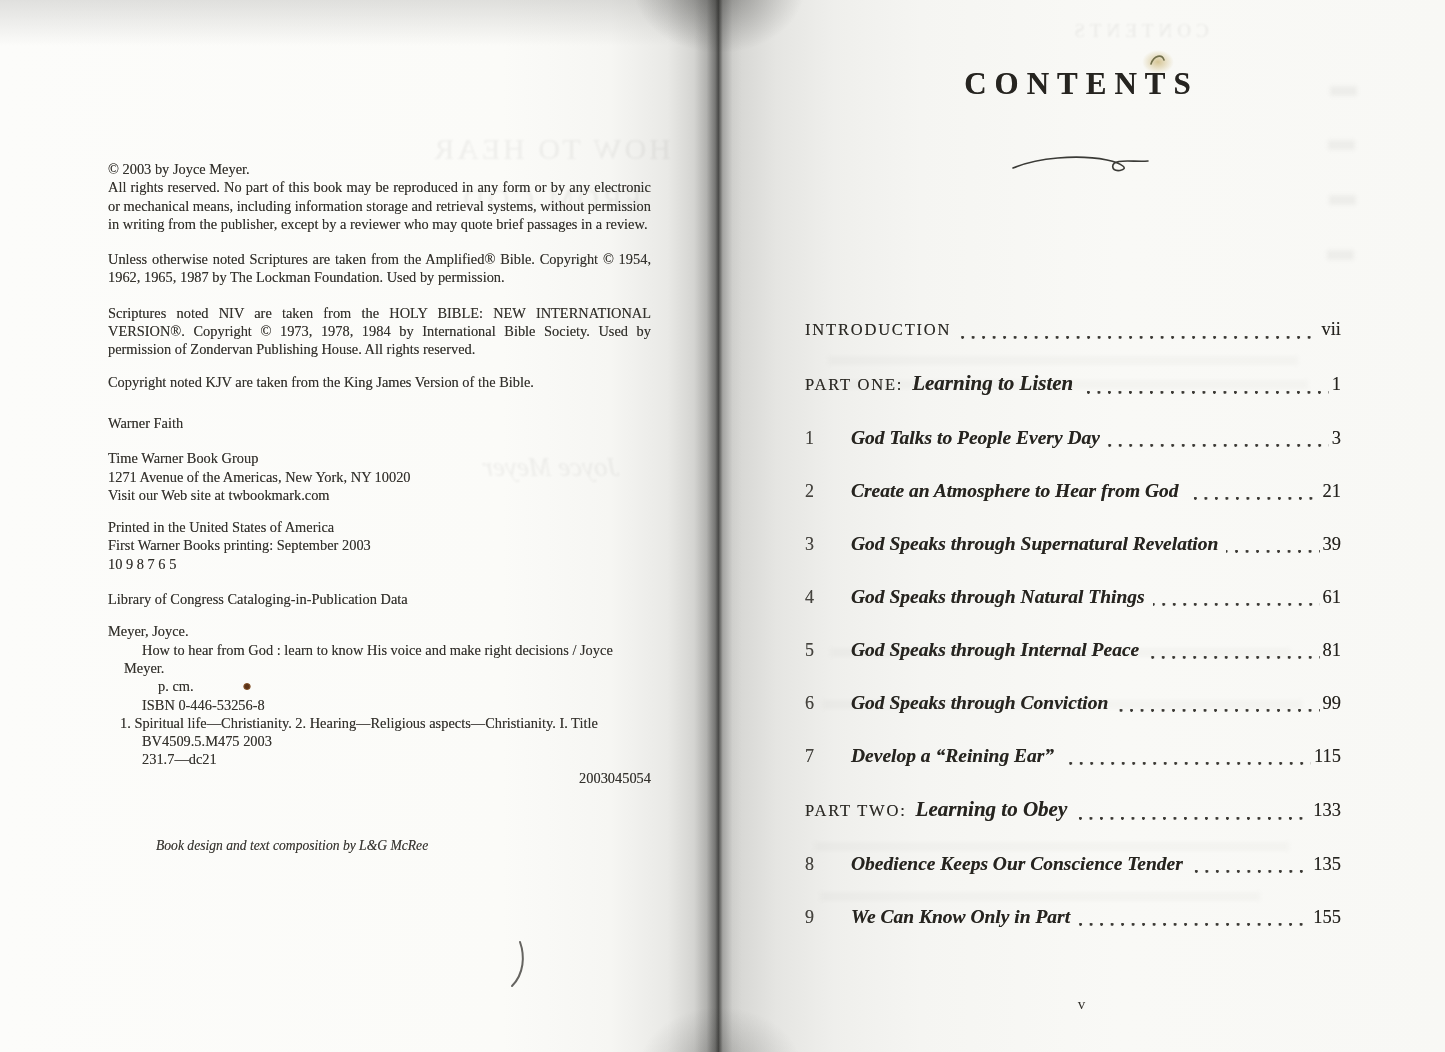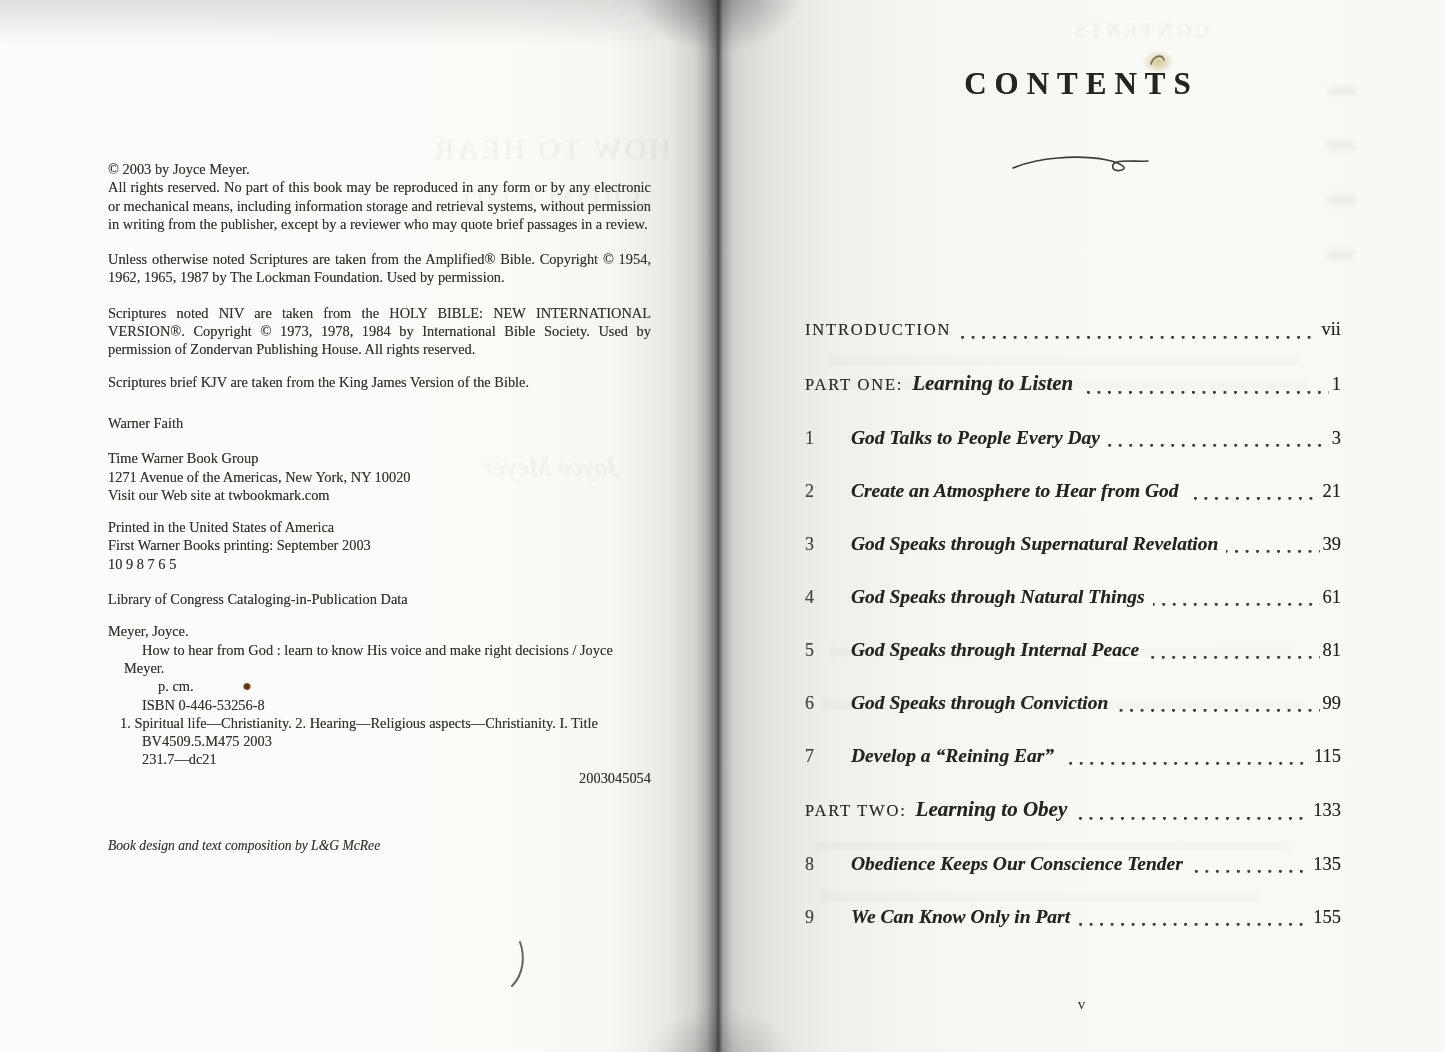--- a/index.html
+++ b/index.html
@@ -27,21 +27,21 @@
   .lp-content { position:absolute; left:108px; top:160px; width:543px;
     font-size:14.4px; line-height:18.3px; color:#34322d;
     text-shadow:0 0 .5px rgba(52,50,45,.55); }
   .lp-content .just { text-align:justify; }
   .mb-s { margin-bottom:14px; } .mb-m { margin-bottom:17px; } .mb-l { margin-bottom:23px; }
   .cip-line-1 { padding-left:34px; } .cip-line-2 { padding-left:16px; }
   .cip-line-3 { padding-left:50px; } .cip-line-4 { padding-left:34px; }
   .cip-line-5 { padding-left:12px; } .cip-line-6 { padding-left:34px; }
   .cip-line-7 { padding-left:34px; }
   .lccn { text-align:right; margin-top:0; }
-  .design-credit { font-style:italic; font-size:13.6px; margin-top:50px; color:#3a3833; }
+  .design-credit { font-style:italic; font-size:13.6px; margin-top:50px; color:#3a3833;margin-left:48px; }
 
   
   .rp-title { position:absolute; left:0; top:66px; width:100%; text-align:center;
     font-size:31px; font-weight:bold; letter-spacing:8px; color:#262420;
     text-shadow:0 0 .6px rgba(38,36,32,.5); }
   .ornament { position:absolute; left:0; top:148px; width:100%; text-align:center; }
   .toc { position:absolute; left:87px; top:316px; width:536px; color:#26241f; }
   .toc-row { display:flex; align-items:baseline; line-height:26px; margin-bottom:27px;
     text-shadow:0 0 .5px rgba(38,36,31,.5); }
   .toc-row.part-row { margin-top:10px; }
@@ -86,21 +86,21 @@
       <div class="g1">HOW TO HEAR</div>
       <div class="g2">FROM GOD</div>
       <div class="g3">Joyce Meyer</div>
     </div>
 
     <div class="lp-content">
       <div>© 2003 by Joyce Meyer.</div>
       <p class="just mb-m">All rights reserved. No part of this book may be reproduced in any form or by any electronic or mechanical means, including information storage and retrieval systems, without permission in writing from the publisher, except by a reviewer who may quote brief passages in a review.</p>
       <p class="just mb-m">Unless otherwise noted Scriptures are taken from the Amplified® Bible. Copyright © 1954, 1962, 1965, 1987 by The Lockman Foundation. Used by permission.</p>
       <p class="just mb-s">Scriptures noted NIV are taken from the HOLY BIBLE: NEW INTERNATIONAL VERSION®. Copyright © 1973, 1978, 1984 by International Bible Society. Used by permission of Zondervan Publishing House. All rights reserved.</p>
-      <p class="mb-l">Scriptures brief KJV are taken from the King James Version of the Bible.</p>
+      <p class="mb-l">Copyright noted KJV are taken from the King James Version of the Bible.</p>
       <p class="mb-m">Warner Faith</p>
       <div class="mb-s">
         <div>Time Warner Book Group</div>
         <div>1271 Avenue of the Americas, New York, NY 10020</div>
         <div>Visit our Web site at twbookmark.com</div>
       </div>
       <div class="mb-m">
         <div>Printed in the United States of America</div>
         <div>First Warner Books printing: September 2003</div>
         <div>10 9 8 7 6 5</div>

